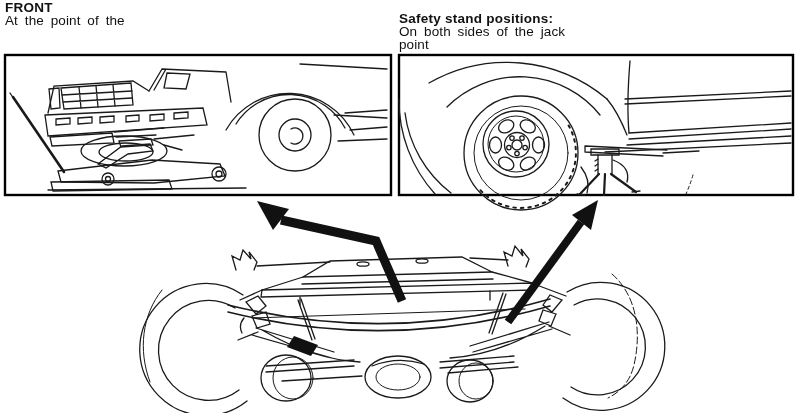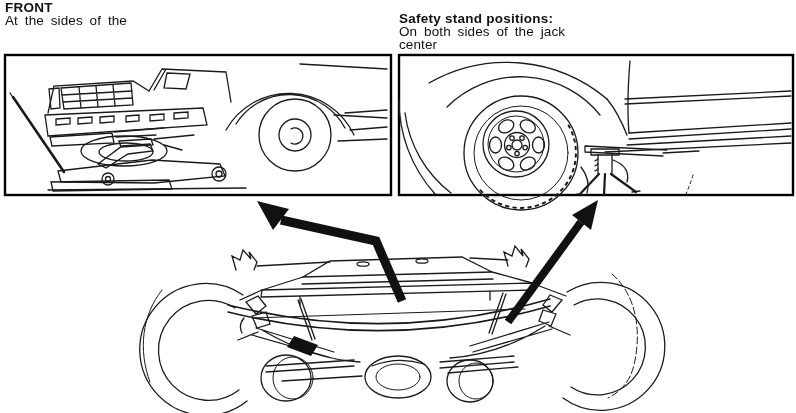--- a/index.html
+++ b/index.html
@@ -15,27 +15,27 @@
   .cap-text{font-size:13.5px;font-weight:400;word-spacing:3px;letter-spacing:.1px;}
   svg *{vector-effect:none;}
 </style>
 </head>
 <body>
 
 <div class="page">
 
   <div class="caption caption-left">
     <div class="cap-title">FRONT</div>
-    <div class="cap-text">At the sides of the</div>
+    <div class="cap-text">At the point of the</div>
   </div>
 
   <div class="caption caption-right">
     <div class="cap-title">Safety stand positions:</div>
     <div class="cap-text">On both sides of the jack</div>
-    <div class="cap-text">center</div>
+    <div class="cap-text">point</div>
   </div>
 
   <svg class="art" width="796" height="413" viewBox="0 0 796 413" stroke="#1a1a1a" fill="none" stroke-width="1.3" stroke-linecap="round">
 
     <g transform="translate(4,55)">
       <rect x="1" y="0" width="386" height="140" stroke="#000" stroke-width="2.4"></rect>
 
       <g>
 
         <path d="M296,9 L383,14 M330,60 L383,63 M334,86 L383,84 M44,135 L242,133"></path>

